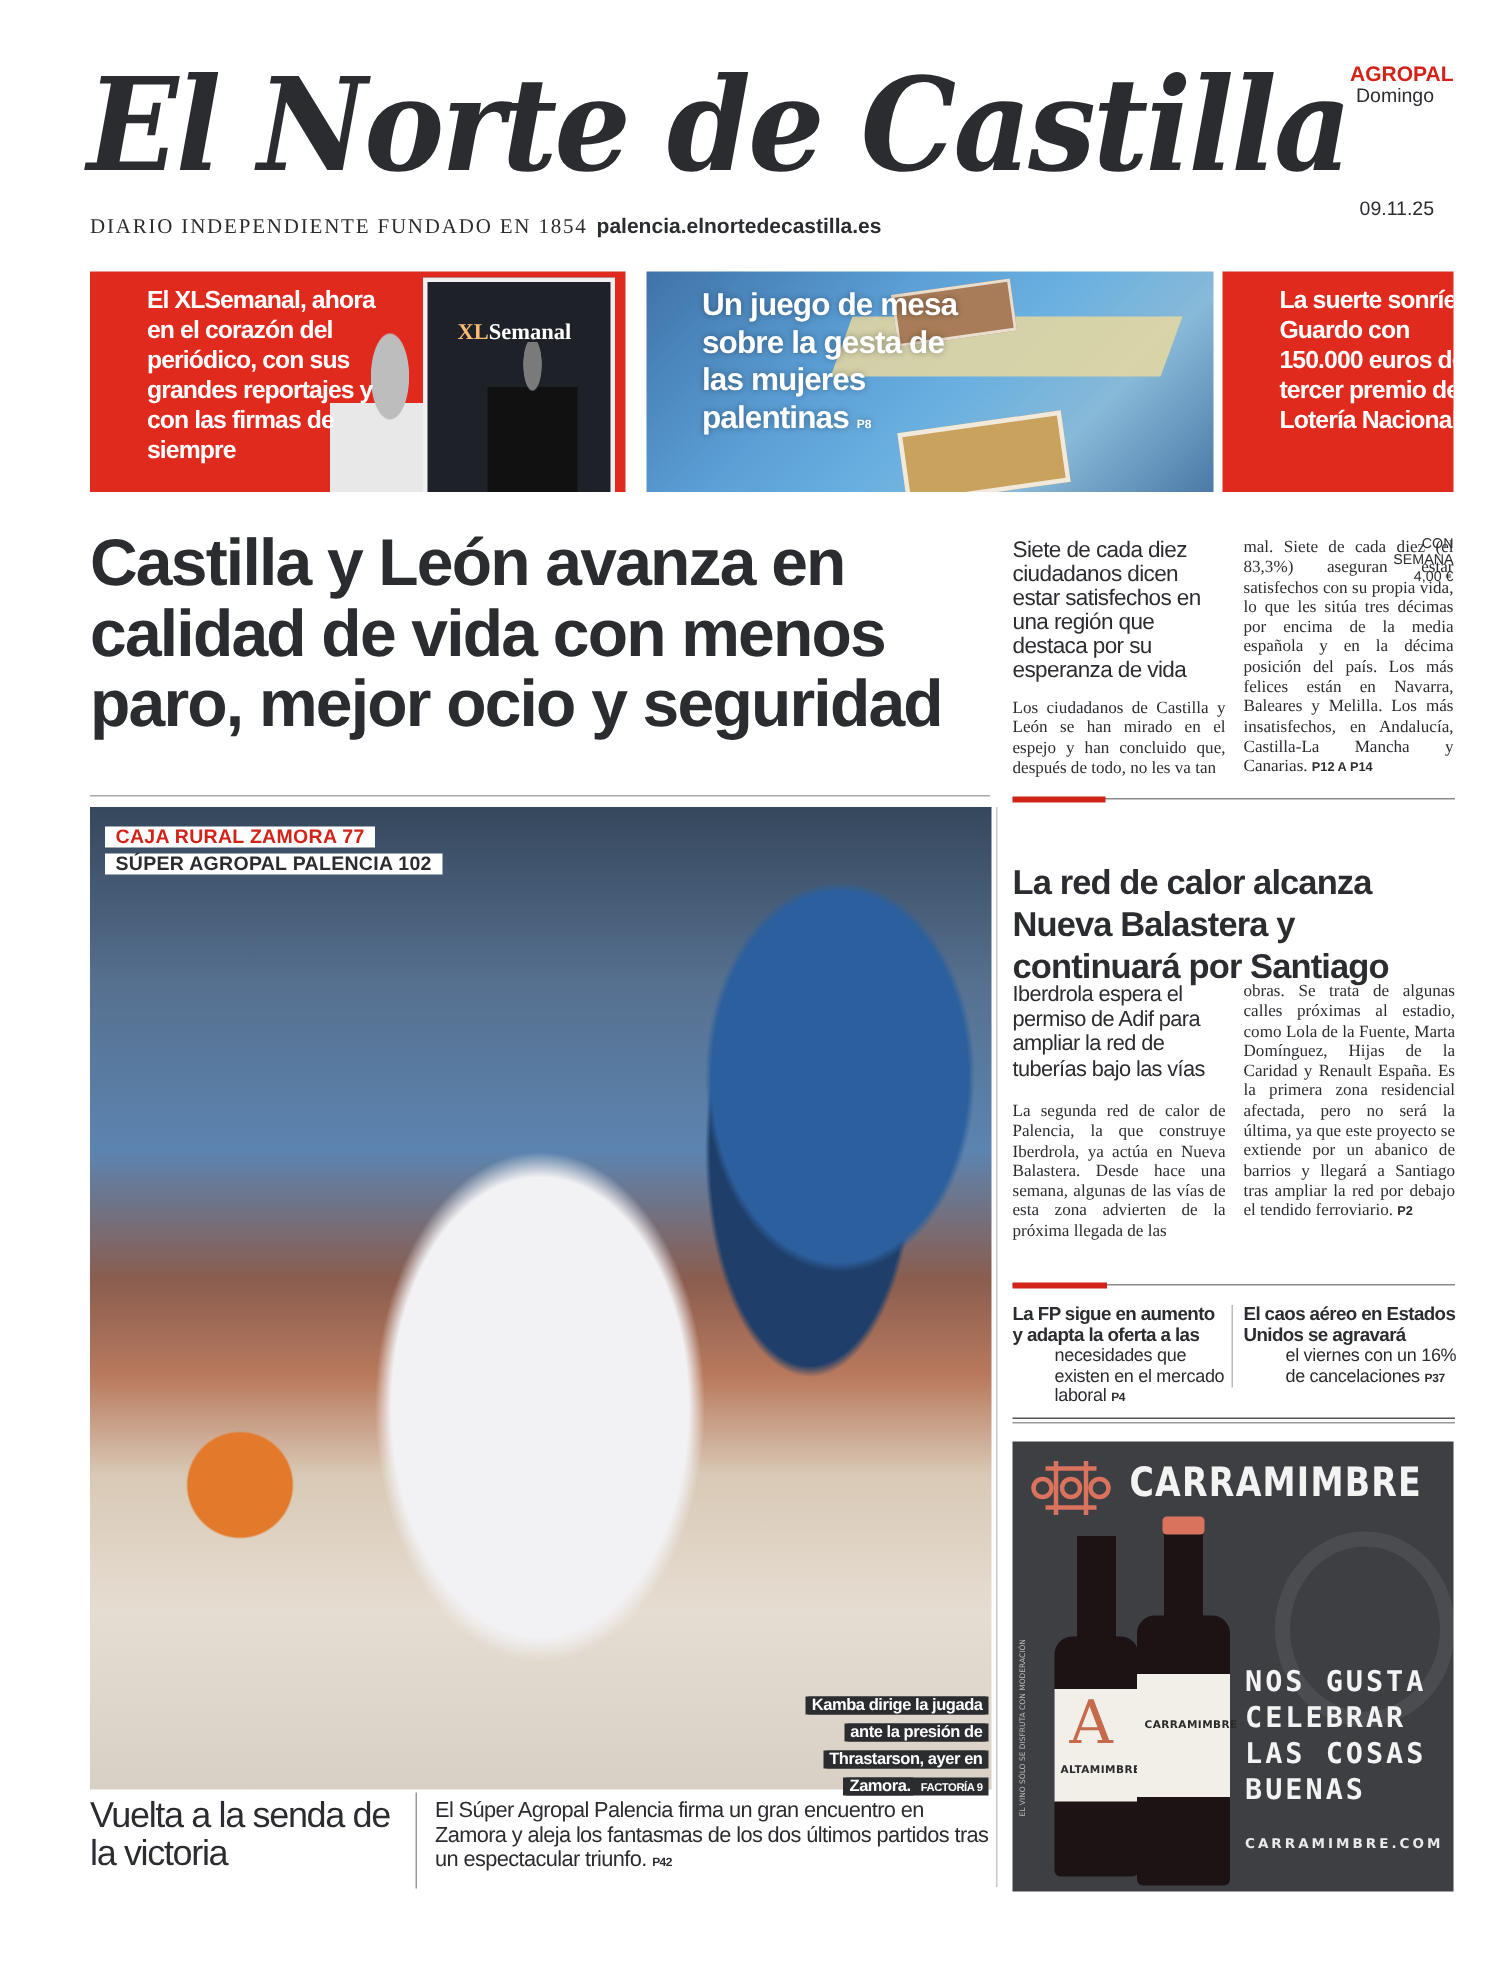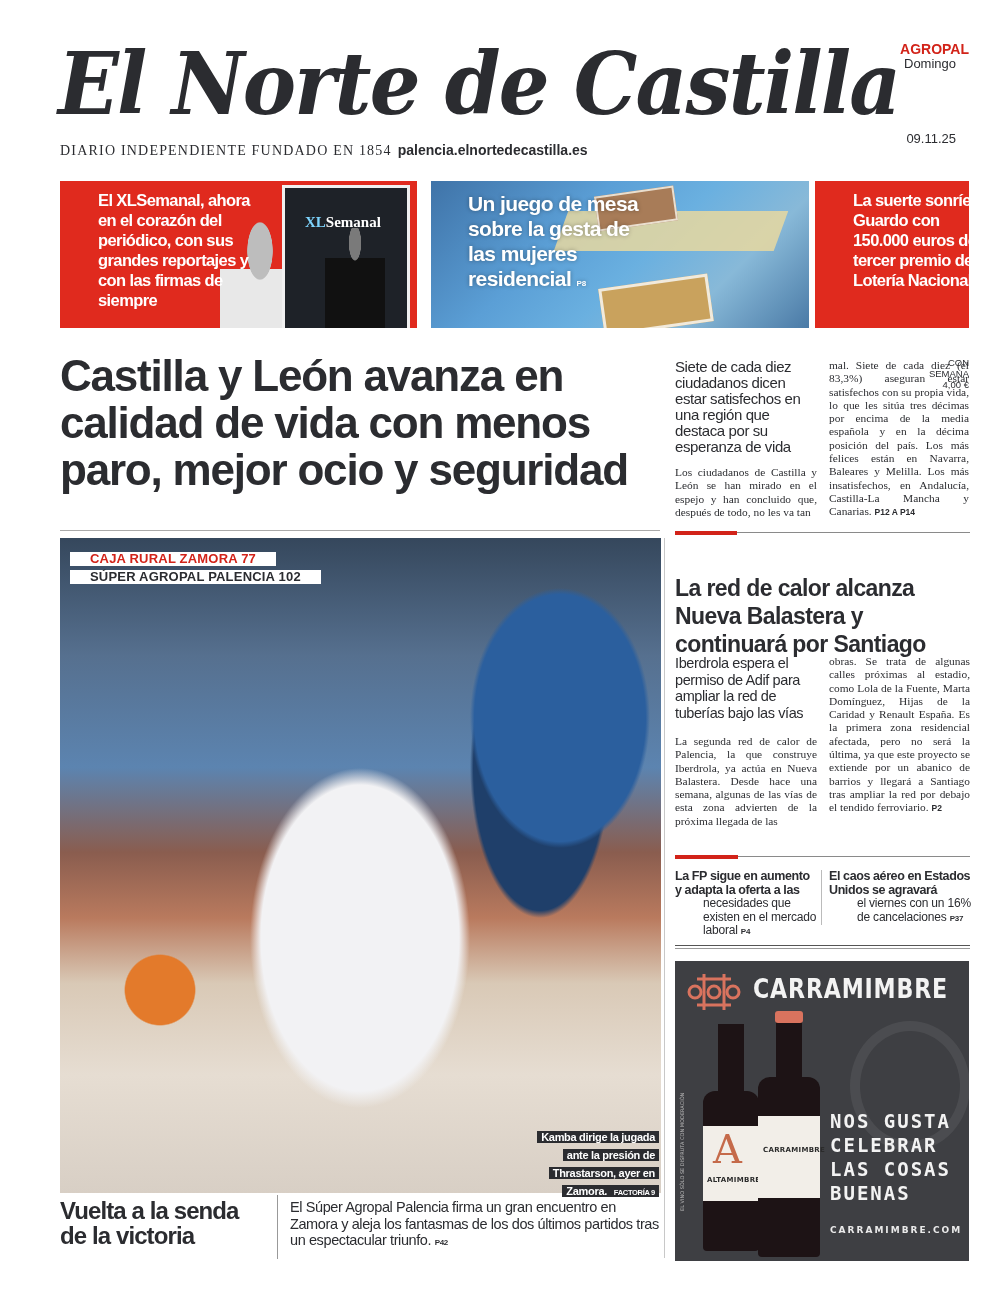--- a/index.html
+++ b/index.html
@@ -27,21 +27,21 @@
   .promo { top: 181px; height: 147px; overflow: hidden; }
   .promo.red { background: #e02a1e; }
   .promo-text { color: #fff; font-family: "Liberation Sans", sans-serif; font-weight: bold; font-size: 16.5px; line-height: 20px; letter-spacing: -0.6px; margin-left: 28px; }
   .promo-text .pg { font-size: 8px; letter-spacing: 0; }
 
   .promo1 { left: 60px; width: 357px; }
   .promo1 .promo-text { position: absolute; left: 10px; top: 9px; width: 170px; }
   .p1-man { position: absolute; left: 160px; top: 40px; width: 80px; height: 120px; background: radial-gradient(ellipse at 50% 25%, #bdbdbd 0 22%, transparent 23%), linear-gradient(180deg, transparent 40%, #e8e8e8 40%); }
   .p1-mag { position: absolute; left: 222px; top: 4px; width: 128px; height: 146px; background: #1e2228; border: 3px solid #f0f0f0; }
   .p1-mag .mag-title { position: absolute; left: 20px; top: 26px; font-family: "Liberation Serif", serif; font-size: 15px; color: #fff; font-weight: bold; }
-  .p1-mag .mag-title b { color: #7dd3fc; }
+  .p1-mag .mag-title b { color: #fdba74; }
   .p1-mag .mag-fig { position: absolute; left: 40px; top: 40px; width: 60px; height: 100px; background: radial-gradient(ellipse at 50% 15%, #7a7a7a 0 14%, transparent 15%), linear-gradient(180deg, transparent 30%, #111 30%); }
 
   .promo2 { left: 431px; width: 378px; background: linear-gradient(135deg, #3f73a8 0%, #5b9fd6 35%, #6ab0e0 55%, #88b9d8 75%, #4a7aa6 100%); }
   .p2-board { position: absolute; left: 130px; top: 30px; width: 220px; height: 40px; background: #e8d8a0; transform: skewX(-20deg); opacity: 0.85; }
   .p2-card { position: absolute; left: 170px; top: 100px; width: 110px; height: 48px; background: #c9a25d; border: 3px solid #f1eadc; transform: rotate(-8deg); }
   .p2-card2 { position: absolute; left: 165px; top: 10px; width: 80px; height: 35px; background: #a87c58; border: 2px solid #eadfcf; transform: rotate(-8deg); }
   .promo2 .promo-text { position: absolute; left: 9px; top: 10px; width: 190px; font-size: 21px; line-height: 25px; text-shadow: 0 0 4px rgba(0,0,0,0.35); }
 
   .promo3 { left: 815px; width: 154px; }
   .promo3 .promo-text { position: absolute; left: 10px; top: 9px; width: 144px; }
@@ -62,29 +62,29 @@
     background:
       radial-gradient(ellipse 90px 130px at 500px 180px, #2b5f9e 0 95%, transparent 100%),
       radial-gradient(ellipse 70px 150px at 480px 230px, #1f3f6a 0 95%, transparent 100%),
       radial-gradient(ellipse 110px 170px at 300px 400px, #f2f2f4 0 90%, transparent 100%),
       radial-gradient(circle 36px at 100px 452px, #e37a2b 0 96%, transparent 100%),
       linear-gradient(180deg, #35475c 0%, #56708f 18%, #5c84b0 35%, #8a5d4f 48%, #b97a5e 58%, #d9c9b6 68%, #e6ddd2 82%, #d8cfc5 100%);
   }
   .photo-divider-top { left: 60px; top: 530px; width: 600px; height: 1px; background: #aaa; }
 
   .score { left: 70px; top: 549px; }
-  .score div { display: inline-block; background: #fff; font-family: "Liberation Sans", sans-serif; font-weight: bold; font-size: 13px; line-height: 14px; padding: 0 20px; letter-spacing: 0.2px; }
+  .score div { display: inline-block; background: #fff; font-family: "Liberation Sans", sans-serif; font-weight: bold; font-size: 13px; line-height: 14px; padding: 0 7px; letter-spacing: 0.2px; }
   .score .s1 { color: #d22319; }
   .score .s2 { color: #2b2c30; }
 
   .caption { right: 341px; top: 1127px; text-align: right; width: 140px; }
   .caption span { background: #2b2c30; color: #fff; font-family: "Liberation Sans", sans-serif; font-weight: bold; font-size: 11px; line-height: 13.5px; padding: 0 2px; letter-spacing: -0.3px; -webkit-box-decoration-break: clone; box-decoration-break: clone; }
   .caption .pref { font-size: 7.5px; }
 
-  .bottom-head { left: 60px; top: 1198px; width: 210px; font-family: "Liberation Sans", sans-serif; font-weight: bold; font-size: 24px; line-height: 25px; letter-spacing: -0.9px; color: #2b2c30; }
+  .bottom-head { left: 60px; top: 1198px; width: 210px; font-family: "Liberation Sans", sans-serif; font-weight: normal; font-size: 24px; line-height: 25px; letter-spacing: -0.9px; color: #2b2c30; }
   .bottom-vline { left: 277px; top: 1195px; width: 1px; height: 64px; background: #999; }
   .bottom-sub { left: 290px; top: 1199px; width: 370px; font-family: "Liberation Sans", sans-serif; font-size: 14.5px; line-height: 16.5px; letter-spacing: -0.4px; color: #2b2c30; }
   .bottom-sub .pref { font-size: 8px; }
 
   .vline-main { left: 664px; top: 538px; width: 1px; height: 720px; background: #c8c8c8; }
 
   
   .redbar { height: 4px; background: #d22319; }
   .hline { height: 1px; background: #8a8a8a; }
   .r-rule { left: 675px; top: 532px; width: 295px; }
@@ -156,21 +156,21 @@
     <div class="mag-title"><b>XL</b><span>Semanal</span></div>
     <div class="mag-fig"></div>
   </div>
   <div class="promo-text">El XLSemanal, ahora en el corazón del periódico, con sus grandes reportajes y con las firmas de siempre</div>
 </div>
 
 <div class="abs promo promo2">
   <div class="p2-board"></div>
   <div class="p2-card2"></div>
   <div class="p2-card"></div>
-  <div class="promo-text"><span>Un juego de mesa sobre la gesta de las mujeres residencial</span> <span class="pg">P8</span></div>
+  <div class="promo-text"><span>Un juego de mesa sobre la gesta de las mujeres palentinas</span> <span class="pg">P8</span></div>
 </div>
 
 <div class="abs promo red promo3">
   <div class="promo-text"><span>La suerte sonríe a Guardo con 150.000 euros del  tercer premio de la Lotería Nacional</span> <span class="pg">P6</span></div>
 </div>
 
 <h1 class="abs main-headline">Castilla y León avanza en calidad de vida con menos paro, mejor ocio y seguridad</h1>
 <div class="abs lead-col1">
   <div class="col-sub">Siete de cada diez ciudadanos dicen estar satisfechos en una región que destaca por su esperanza de vida</div>
   <div class="col-body">Los ciudadanos de Castilla y León se han mirado en el espejo y han concluido que, después de todo, no les va tan</div>

